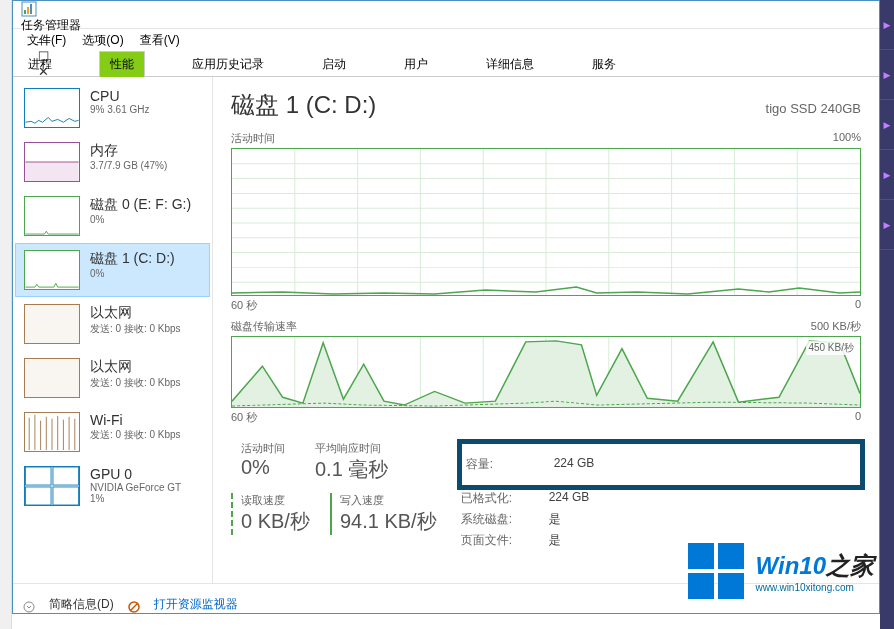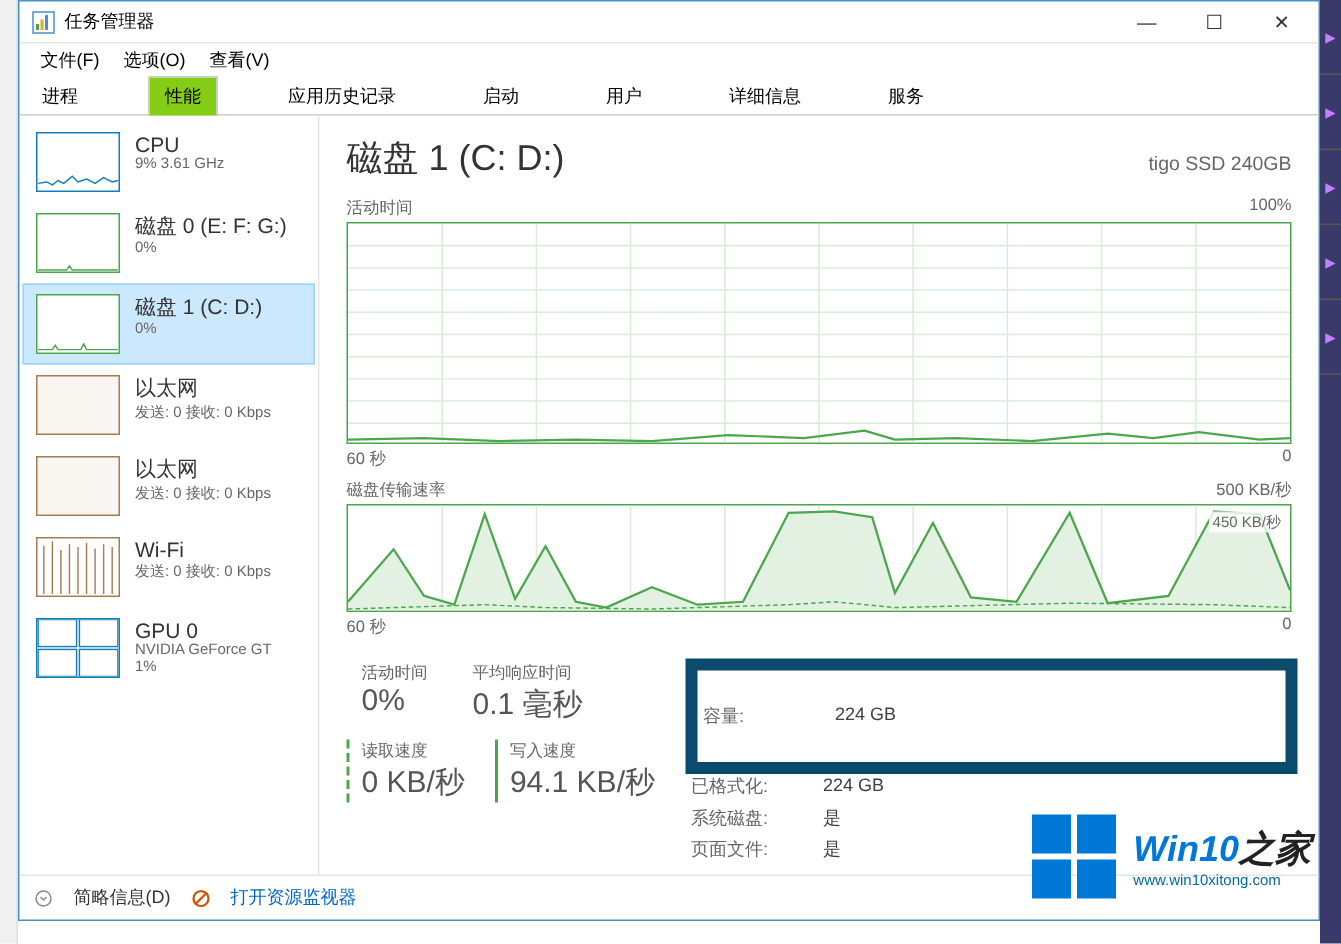--- a/index.html
+++ b/index.html
@@ -4,21 +4,21 @@
   <style>
     * { box-sizing: border-box; margin: 0; padding: 0; font-family: "Microsoft YaHei", "Segoe UI", sans-serif; }
     body { background: #fff; font-size: 12px; color: #000; width: 894px; height: 629px; position: relative; overflow: hidden; }
     
     .left-edge { position: absolute; left: 0; top: 0; width: 12px; height: 100%; background: #f0f0f0; border-right: 1px solid #ddd; z-index: 0; }
     .right-edge { position: absolute; right: 0; top: 0; width: 14px; height: 100%; background: #3a3a6a; z-index: 0; }
     .right-edge-item { width: 14px; height: 50px; border-bottom: 1px solid #555; display:flex; align-items:center; justify-content:center; color:#c080ff; font-size:9px; }
     
     .window { position: absolute; left: 12px; top: 0; width: 868px; height: 614px; background: #fff; border: 1px solid #4a90c2; display: flex; flex-direction: column; }
     
-    .titlebar { height: 28px; display: flex; align-items: center; padding: 0 2px 0 8px; border-bottom: 1px solid #e5e5e5; }
+    .titlebar { height: 28px; display: flex; align-items: flex-start; padding: 0 2px 0 8px; border-bottom: 1px solid #e5e5e5; flex-direction: column; }
     .titlebar .icon { width: 16px; height: 16px; margin-right: 6px; display:inline-block; }
     .titlebar .icon svg { width:16px; height:16px; }
     .titlebar .title { flex: 1; font-size: 12px; }
     .winbtn { width: 45px; height: 28px; display: flex; align-items: center; justify-content: center; font-size: 13px; color: #333; }
     
     .menubar { height: 22px; display: flex; align-items: center; padding: 0 6px; }
     .menu-item { padding: 2px 8px; font-size: 12px; }
     
     .tabbar { height: 26px; display: flex; align-items: flex-end; border-bottom: 1px solid #ccc; padding: 0 4px; gap: 36px; }
     .tab { padding: 4px 10px; font-size: 12px; border: 1px solid transparent; border-bottom: none; margin-bottom: -1px; }
@@ -64,23 +64,23 @@
     .stat-block.dashed { border-left: 2px dashed #4ca64c; }
     .stat-block.solid { border-left: 2px solid #4ca64c; }
     .stat-label { font-size: 11px; color: #666; }
     .stat-value { font-size: 20px; color: #555; }
     
     .stats-right { flex: 1; }
     .prop-table { font-size: 12px; }
     .prop-row { display: flex; gap: 16px; padding: 2px 0; }
     .prop-key { color: #666; width: 72px; }
     .prop-val { color: #404040; }
-    .highlight-box { border: 8px solid #0c4a6e; padding: 20px 4px; margin: -2px -4px; }
-    
-    .statusbar { height: 30px; border-top: 1px solid #e5e5e5; display: flex; align-items: center; padding: 0 10px; gap: 14px; }
+    .highlight-box { border: 5px solid #0c4a6e; padding: 10px 4px; margin: -2px -4px; }
+    
+    .statusbar { height: 30px; border-top: 1px solid #e5e5e5; display: flex; align-items: flex-end; padding: 0 10px; gap: 14px; }
     .status-link { color: #333; font-size: 12px; }
     .status-link.blue { color: #0066cc; }
     .chev { display: inline-block; width: 12px; height: 12px; }
     .chev svg { width: 12px; height: 12px; }
     
     .watermark { position: absolute; right: 20px; bottom: 30px; display: flex; align-items: center; gap: 12px; z-index: 5; }
     .winlogo { display: grid; grid-template-columns: 26px 26px; grid-template-rows: 26px 26px; gap: 4px; }
     .winlogo div { background: #0078d7; }
     .wm-text { display: flex; flex-direction: column; }
     .wm-title { font-size: 24px; font-weight: 600; color: #222; font-style: italic; }
@@ -141,20 +141,32 @@
           <svg viewBox="0 0 56 40">
               <polyline points="0,35 6,34 10,36 14,33 18,35 24,30 28,34 34,32 40,35 46,31 52,34 56,33" fill="none" stroke="#117dbb" stroke-width="1"></polyline>
             </svg>
         </div>
         <div class="side-info">
           <div class="side-title">CPU</div>
           <div class="side-sub">9% 3.61 GHz</div>
         </div>
       </div>
 
+      <div class="side-item">
+        <div class="thumb mem">
+          <svg viewBox="0 0 56 40">
+              <rect x="0" y="20" width="56" height="20" fill="#f3e6f2"></rect>
+              <line x1="0" y1="20" x2="56" y2="20" stroke="#9b4f96" stroke-width="1"></line>
+            </svg>
+        </div>
+        <div class="side-info">
+          <div class="side-title">内存</div>
+          <div class="side-sub">3.7/7.9 GB (47%)</div>
+        </div>
+      </div>
 
       <div class="side-item">
         <div class="thumb disk">
           <svg viewBox="0 0 56 40">
               <polyline points="0,39 20,39 22,36 24,39 56,39" fill="none" stroke="#4ca64c" stroke-width="1"></polyline>
             </svg>
         </div>
         <div class="side-info">
           <div class="side-title">磁盘 0 (E: F: G:)</div>
           <div class="side-sub">0%</div>

